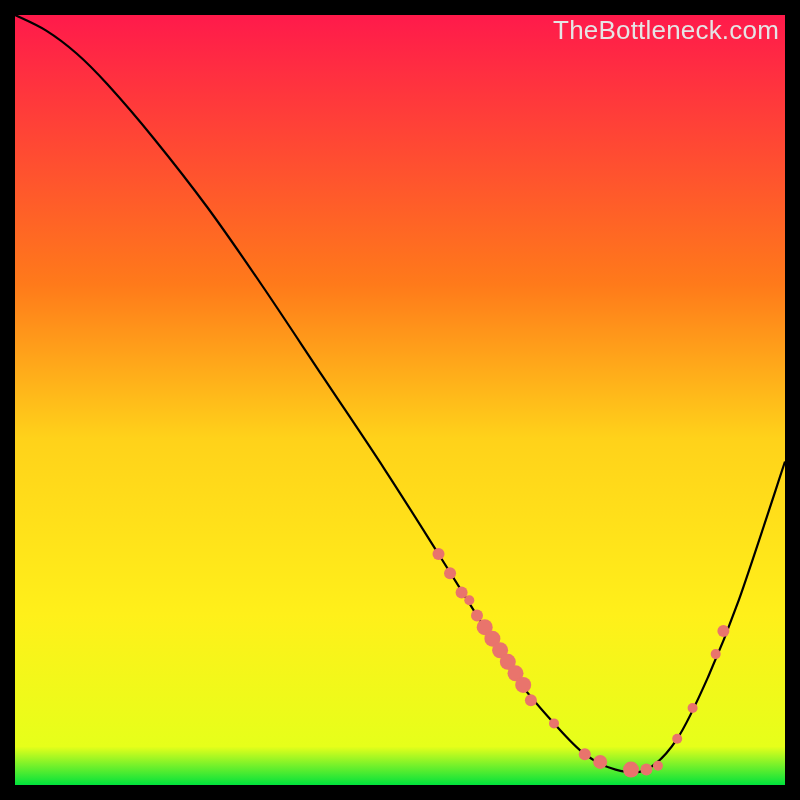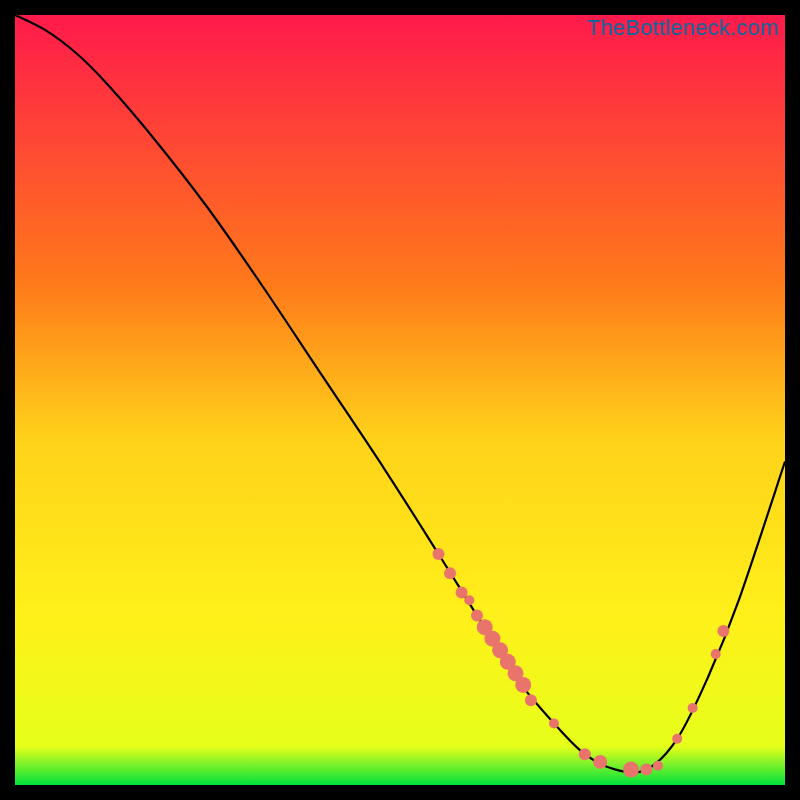--- a/index.html
+++ b/index.html
@@ -23,23 +23,23 @@
     left: 0;
     top: 0;
     width: 770px;
     height: 770px;
     display: block;
   }
   .watermark {
     position: absolute;
     top: 0px;
     right: 6px;
-    color: #0369a1;
+    color: #e5e5e5;
     font-family: Arial, Helvetica, sans-serif;
-    font-size: 22px;
+    font-size: 26px;
     letter-spacing: 0.2px;
     user-select: none;
   }
 </style>
 </head>
 <body>
 
 <div class="frame">
   <svg class="plot" viewBox="0 0 770 770" preserveAspectRatio="none">
     <defs>

